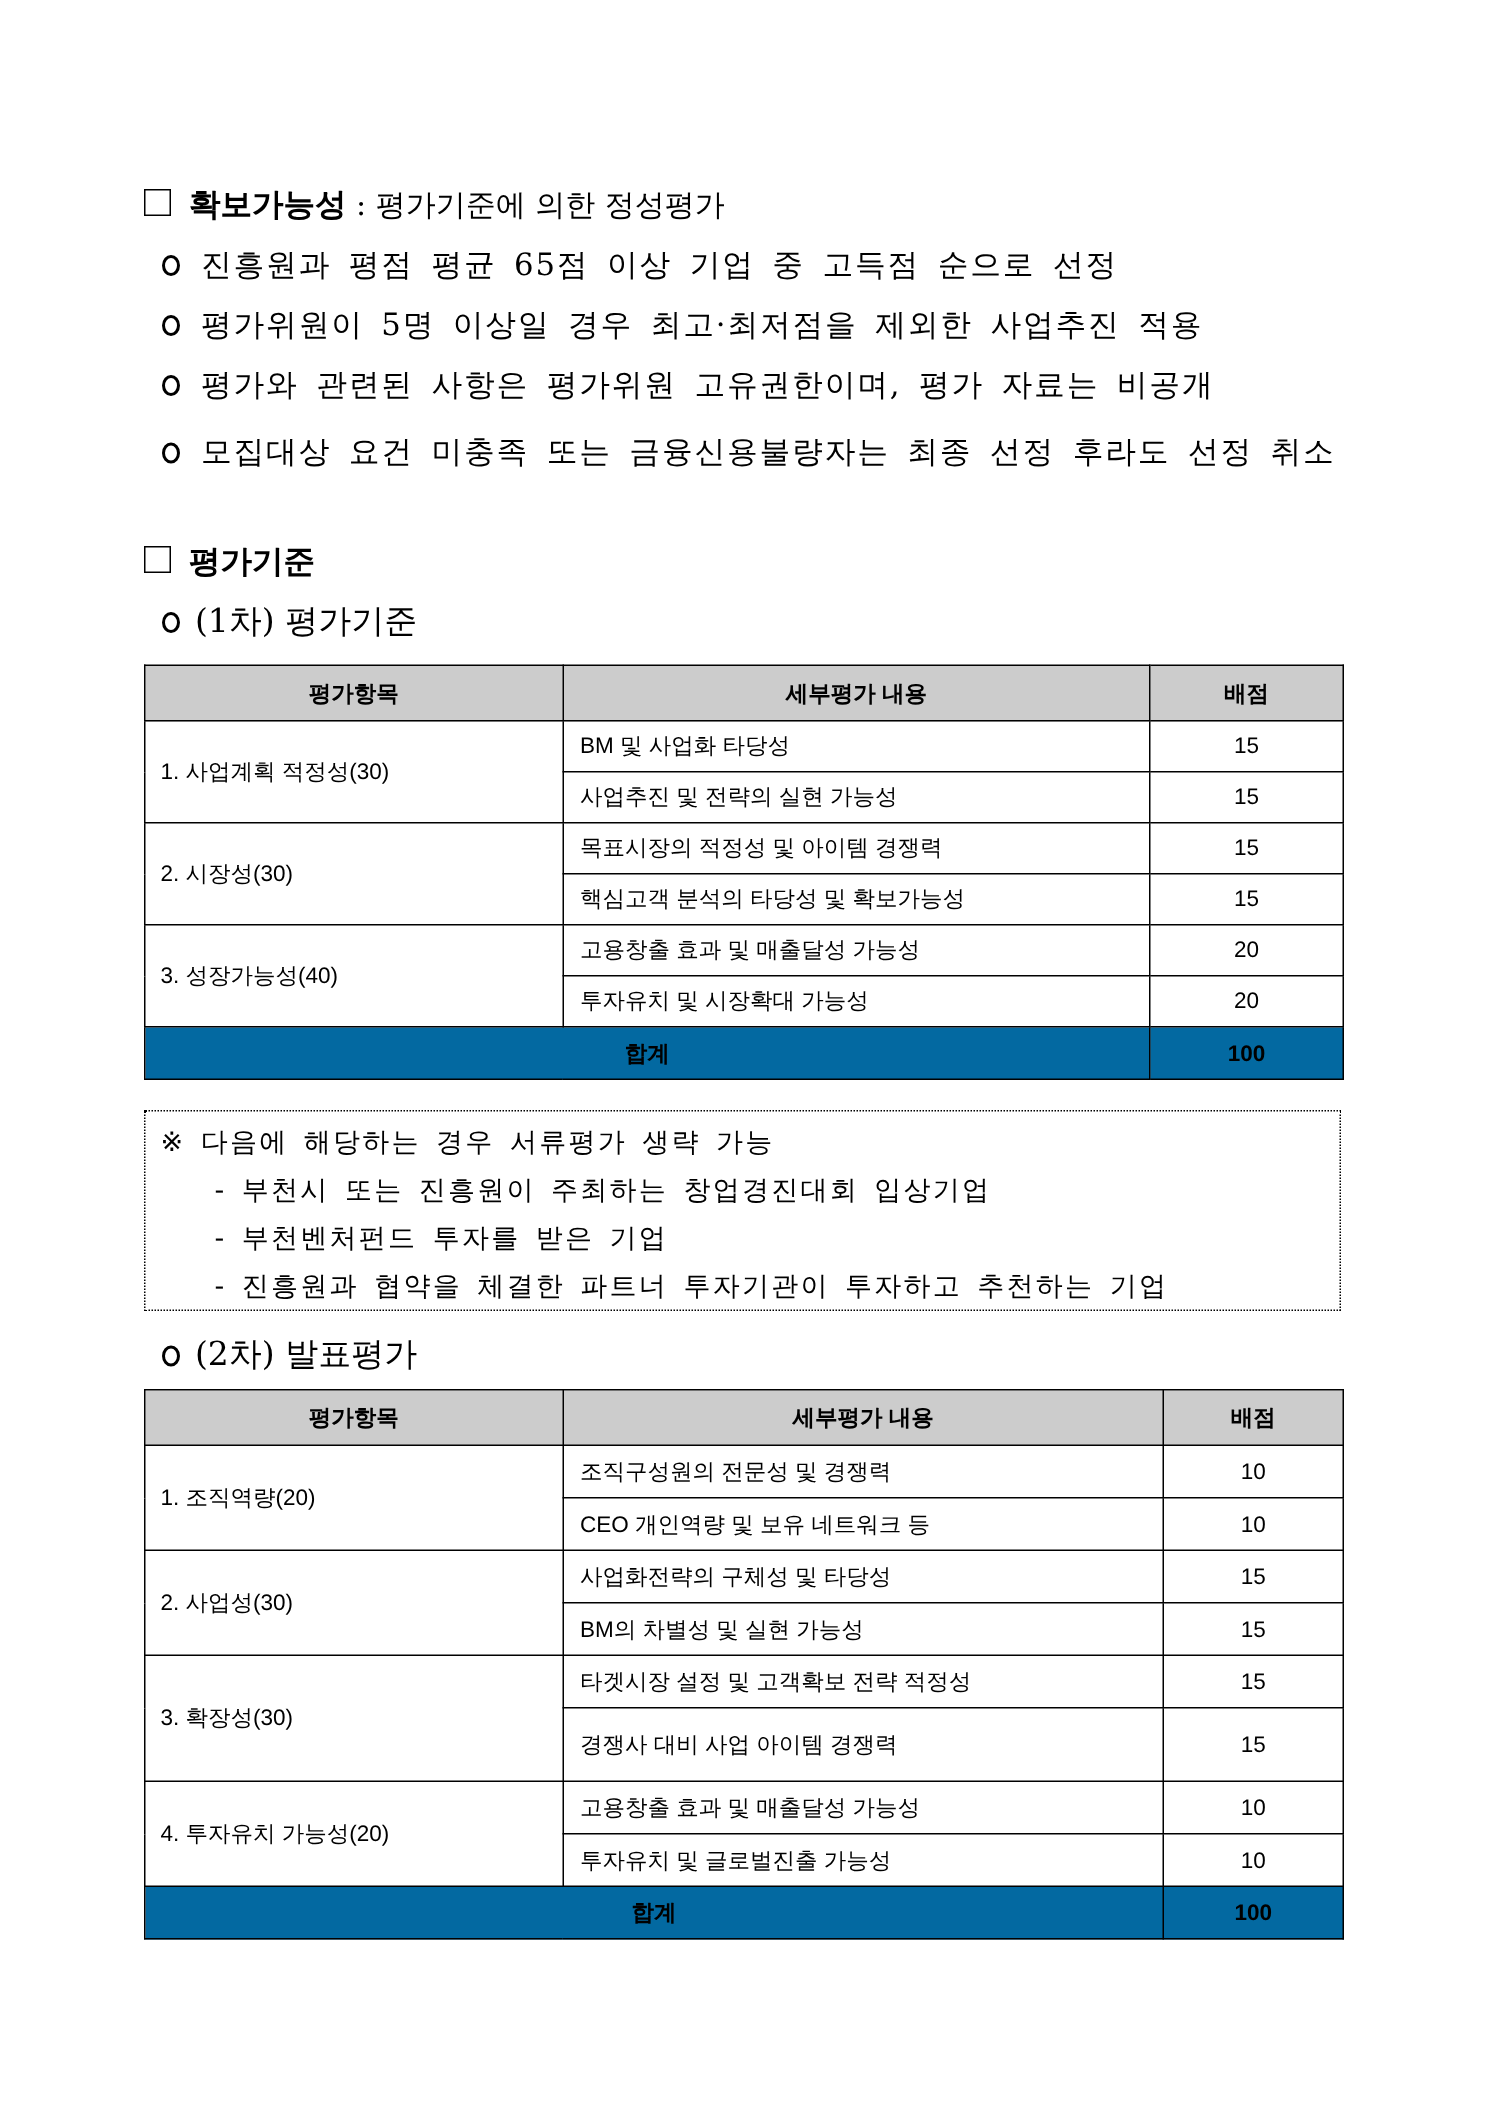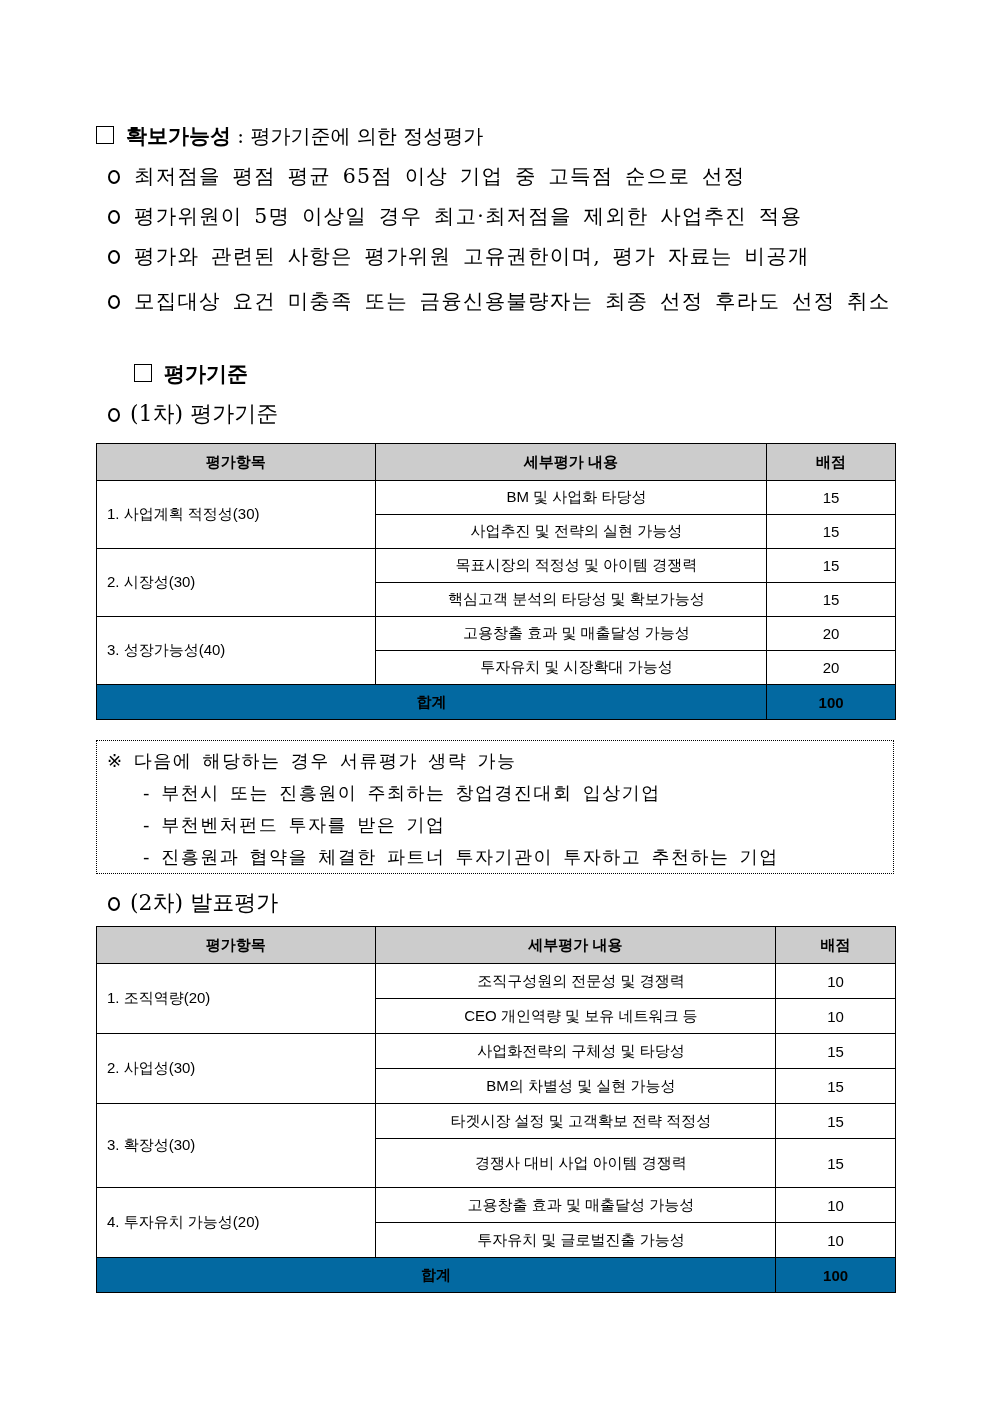--- a/index.html
+++ b/index.html
@@ -10,39 +10,39 @@
   .h-sec .bold { font-weight:bold; }
   .h-sec .rest { font-size:20px; }
   .bul { font-size:20.5px; letter-spacing:1.2px; word-spacing:4px; left:108px; }
   .bul .circ { display:inline-block; width:12px; height:14px; border:2.5px solid #000; border-radius:50%; vertical-align:-1px; margin-right:14px; box-sizing:border-box; }
   .sub { font-size:22px; left:108px; }
   .sub .circ { display:inline-block; width:12px; height:14px; border:2.5px solid #000; border-radius:50%; vertical-align:-1px; margin-right:10px; box-sizing:border-box; }
   table { position:absolute; left:96px; width:800px; border-collapse:collapse; font-family:"Liberation Sans","DejaVu Sans",sans-serif; font-size:15px; }
   td, th { border:1.3px solid #000; padding:0; }
   th { background:#cccccc; font-weight:bold; height:36px; text-align:center; }
   td.cat { padding-left:10px; text-align:left; }
-  td.det { padding-left:11px; text-align:center;margin-top:28px; }
+  td.det { padding-left:11px; text-align:left;margin-top:28px; }
   td.sc { text-align:center; }
   tr.total td { background:#0369a1; font-weight:bold; text-align:center; }
   .note { position:absolute; left:96px; top:740px; width:798px; height:134px; border:1px dotted #000; box-sizing:border-box; font-family:"DejaVu Sans","Liberation Sans",sans-serif; font-size:18px; letter-spacing:1.5px; word-spacing:3px; }
   .note div { position:absolute; white-space:nowrap; }
 </style>
 </head>
 <body>
 
 <div class="line h-sec" style="top:122px;">
   <span class="sq"></span><span class="bold">확보가능성</span><span class="rest"> : </span><span class="rest">평가기준에 의한 정성평가</span>
 </div>
 
-<div class="line bul" style="top:162px;"><span class="circ"></span><span>최저점을 평점 평균 65점 이상 기업 중 고득점 순으로 선정</span></div>
+<div class="line bul" style="top:162px;"><span class="circ"></span><span>진흥원과 평점 평균 65점 이상 기업 중 고득점 순으로 선정</span></div>
 <div class="line bul" style="top:202px;"><span class="circ"></span><span>평가위원이 5명 이상일 경우 최고·최저점을 제외한 사업추진 적용</span></div>
 <div class="line bul" style="top:242px;"><span class="circ"></span><span>평가와 관련된 사항은 평가위원 고유권한이며, 평가 자료는 비공개</span></div>
 <div class="line bul" style="top:287px;"><span class="circ"></span><span>모집대상 요건 미충족 또는 금융신용불량자는 최종 선정 후라도 선정 취소</span></div>
 
-<div class="line h-sec" style="top:360px;margin-left:38px;">
+<div class="line h-sec" style="top:360px;">
   <span class="sq"></span><span class="bold">평가기준</span>
 </div>
 
 <div class="line sub" style="top:399px;"><span class="circ"></span><span>(1차) 평가기준</span></div>
 
 <table style="top:443px;">
   <colgroup>
       <col style="width:279px">
       <col style="width:392px">
       <col style="width:129px">

